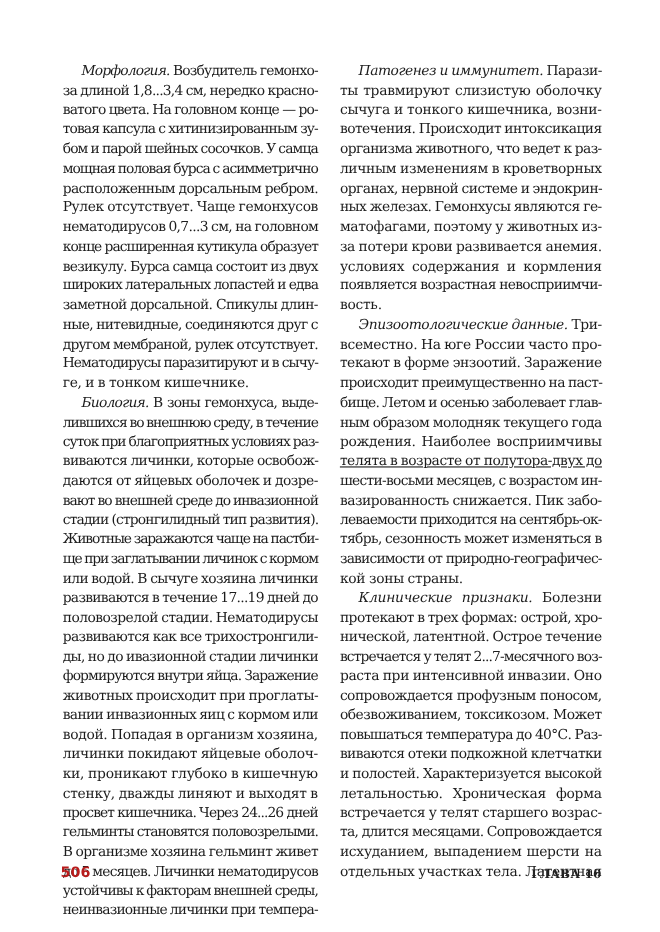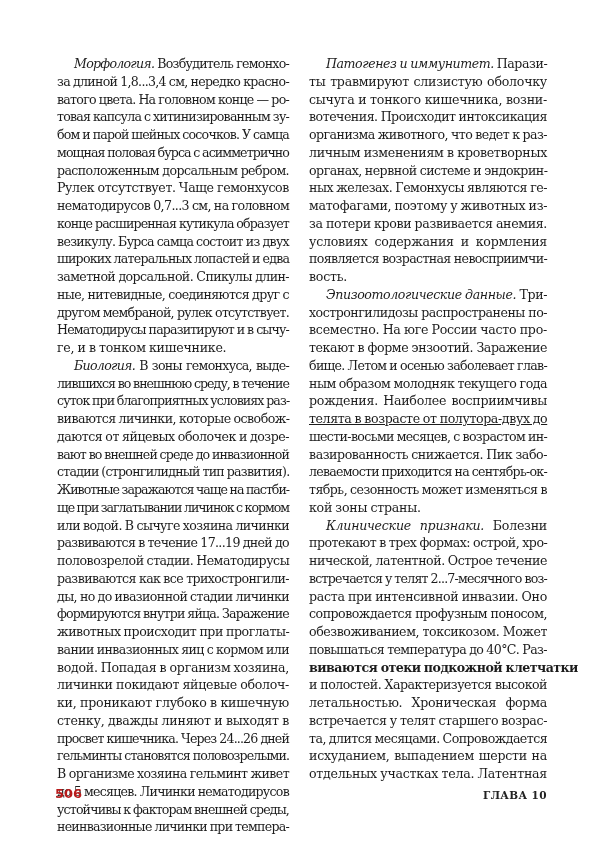--- a/index.html
+++ b/index.html
@@ -76,41 +76,42 @@
     <div class="line" style="letter-spacing: -0.55px;"><span>организма животного, что ведет к раз-</span></div>
     <div class="line" style="letter-spacing: -0.3px;"><span>личным изменениям в кроветворных</span></div>
     <div class="line" style="letter-spacing: -0.5px;"><span>органах, нервной системе и эндокрин-</span></div>
     <div class="line" style="letter-spacing: -0.5px;"><span>ных железах. Гемонхусы являются ге-</span></div>
     <div class="line" style="letter-spacing: -0.3px;"><span>матофагами, поэтому у животных из-</span></div>
     <div class="line" style="letter-spacing: -0.35px;"><span>за потери крови развивается анемия.</span></div>
     <div class="line"><span>условиях содержания и кормления</span></div>
     <div class="line" style="letter-spacing: -0.65px;"><span>появляется возрастная невосприимчи-</span></div>
     <div class="line last"><span>вость.</span></div>
     <div class="line indent" style="letter-spacing: -0.4px;"><span class="heading">Эпизоотологические данные.</span><span> Три-</span></div>
-    <div class="line" style="letter-spacing: -0.5px;"><span>хостронгилидозы распространены по-</span></div>
     <div class="line"><span>всеместно. На юге России часто про-</span></div>
     <div class="line" style="letter-spacing: -0.4px;"><span>текают в форме энзоотий. Заражение</span></div>
+    <div class="line" style="letter-spacing: -0.6px;"><span>происходит преимущественно на паст-</span></div>
     <div class="line" style="letter-spacing: -0.7px;"><span>бище. Летом и осенью заболевает глав-</span></div>
     <div class="line" style="letter-spacing: -0.5px;"><span>ным образом молодняк текущего года</span></div>
     <div class="line"><span>рождения. Наиболее восприимчивы</span></div>
     <div class="line" style="letter-spacing: -0.4px; text-decoration: underline;"><span>телята в возрасте от полутора-двух до</span></div>
     <div class="line" style="letter-spacing: -0.65px;"><span>шести-восьми месяцев, с возрастом ин-</span></div>
     <div class="line" style="letter-spacing: -0.45px;"><span>вазированность снижается. Пик забо-</span></div>
     <div class="line" style="letter-spacing: -0.75px;"><span>леваемости приходится на сентябрь-ок-</span></div>
     <div class="line" style="letter-spacing: -0.55px;"><span>тябрь, сезонность может изменяться в</span></div>
+    <div class="line" style="letter-spacing: -0.75px;"><span>зависимости от природно-географичес-</span></div>
     <div class="line last"><span>кой зоны страны.</span></div>
     <div class="line indent"><span class="heading">Клинические признаки.</span><span> Болезни</span></div>
     <div class="line" style="letter-spacing: -0.5px;"><span>протекают в трех формах: острой, хро-</span></div>
     <div class="line" style="letter-spacing: -0.45px;"><span>нической, латентной. Острое течение</span></div>
     <div class="line" style="letter-spacing: -0.8px;"><span>встречается у телят 2...7-месячного воз-</span></div>
     <div class="line" style="letter-spacing: -0.3px;"><span>раста при интенсивной инвазии. Оно</span></div>
     <div class="line" style="letter-spacing: -0.5px;"><span>сопровождается профузным поносом,</span></div>
     <div class="line" style="letter-spacing: -0.45px;"><span>обезвоживанием, токсикозом. Может</span></div>
     <div class="line" style="letter-spacing: -0.6px;"><span>повышаться температура до 40°С. Раз-</span></div>
-    <div class="line" style="letter-spacing: -0.55px; font-weight: bold;"><span>виваются отеки подкожной клетчатки</span></div>
+    <div class="line" style="letter-spacing: -0.55px;"><span>виваются отеки подкожной клетчатки</span></div>
     <div class="line" style="letter-spacing: -0.5px;"><span>и полостей. Характеризуется высокой</span></div>
     <div class="line"><span>летальностью. Хроническая форма</span></div>
     <div class="line" style="letter-spacing: -0.4px;"><span>встречается у телят старшего возрас-</span></div>
     <div class="line" style="letter-spacing: -0.55px;"><span>та, длится месяцами. Сопровождается</span></div>
     <div class="line"><span>исхуданием, выпадением шерсти на</span></div>
     <div class="line"><span>отдельных участках тела. Латентная</span></div>
   </div>
 
 <div class="page-number">506</div>
 <div class="running-head">ГЛАВА 10</div>

